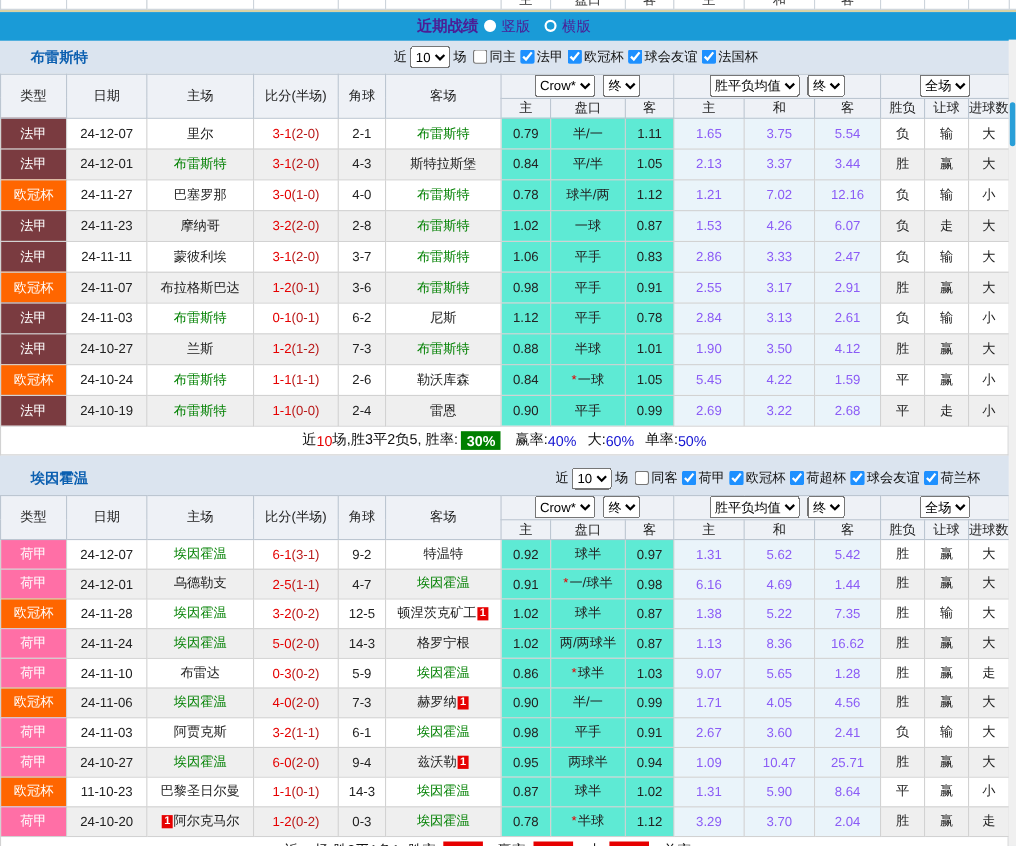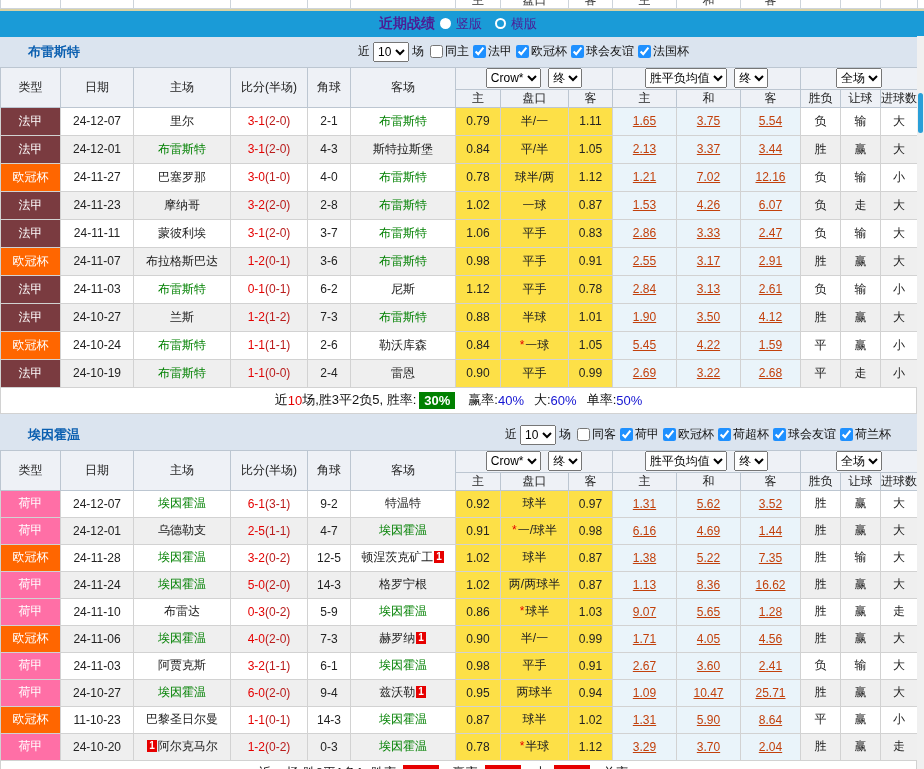--- a/index.html
+++ b/index.html
@@ -44,22 +44,22 @@
   .match-table .h1 th { height:22px; }
   .match-table .h2 th { height:18px; }
   .match-table th select { height:20px; font-size:12px; margin:0 2px; }
   .match-table td {
     border:1px solid #d2d2d2; text-align:center; padding:0; font-size:12px; color:#222;
   }
   .t1 tbody td { height:28px; }
   .t2 tbody td { height:27px; }
   tbody tr:nth-of-type(even) td { background:#efefef; }
   tbody tr:nth-of-type(odd) td { background:#fff; }
-  .match-table td.codds { background:#fde047; }
-  .match-table td.cmean { background:#eaf4fa; color:#c2410c;text-decoration:underline; }
+  .match-table td.codds { background:#5eead4; }
+  .match-table td.cmean { background:#eaf4fa; color:#8b5cf6; }
   .match-table td.t-fa { background:#7a3b40; color:#fff; }
   .match-table td.t-ou { background:#ff6600; color:#fff; }
   .match-table td.t-he { background:#ff6fa6; color:#fff; }
   .green { color:#008000; }
   .red   { color:#e60000; }
   .blue  { color:#1414d2; }
   .ft { color:#e60000; }
   .ht { color:#b91c1c; }
   .star { color:#e60000; margin-right:1px; }
   .star:empty { display:none; }
@@ -526,21 +526,21 @@
         <td>24-12-07</td>
         <td><span class="green">埃因霍温</span></td>
         <td><span class="ft">6-1</span><span class="ht">(3-1)</span></td>
         <td>9-2</td>
         <td><span>特温特</span></td>
         <td class="codds">0.92</td>
         <td class="codds"><span>球半</span></td>
         <td class="codds">0.97</td>
         <td class="cmean">1.31</td>
         <td class="cmean">5.62</td>
-        <td class="cmean">3.52</td>
+        <td class="cmean">5.42</td>
         <td class="red">胜</td>
         <td class="red">赢</td>
         <td class="red">大</td>
       </tr>
 
       <tr>
         <td class="t-he">荷甲</td>
         <td>24-12-01</td>
         <td><span>乌德勒支</span></td>
         <td><span class="ft">2-5</span><span class="ht">(1-1)</span></td>

